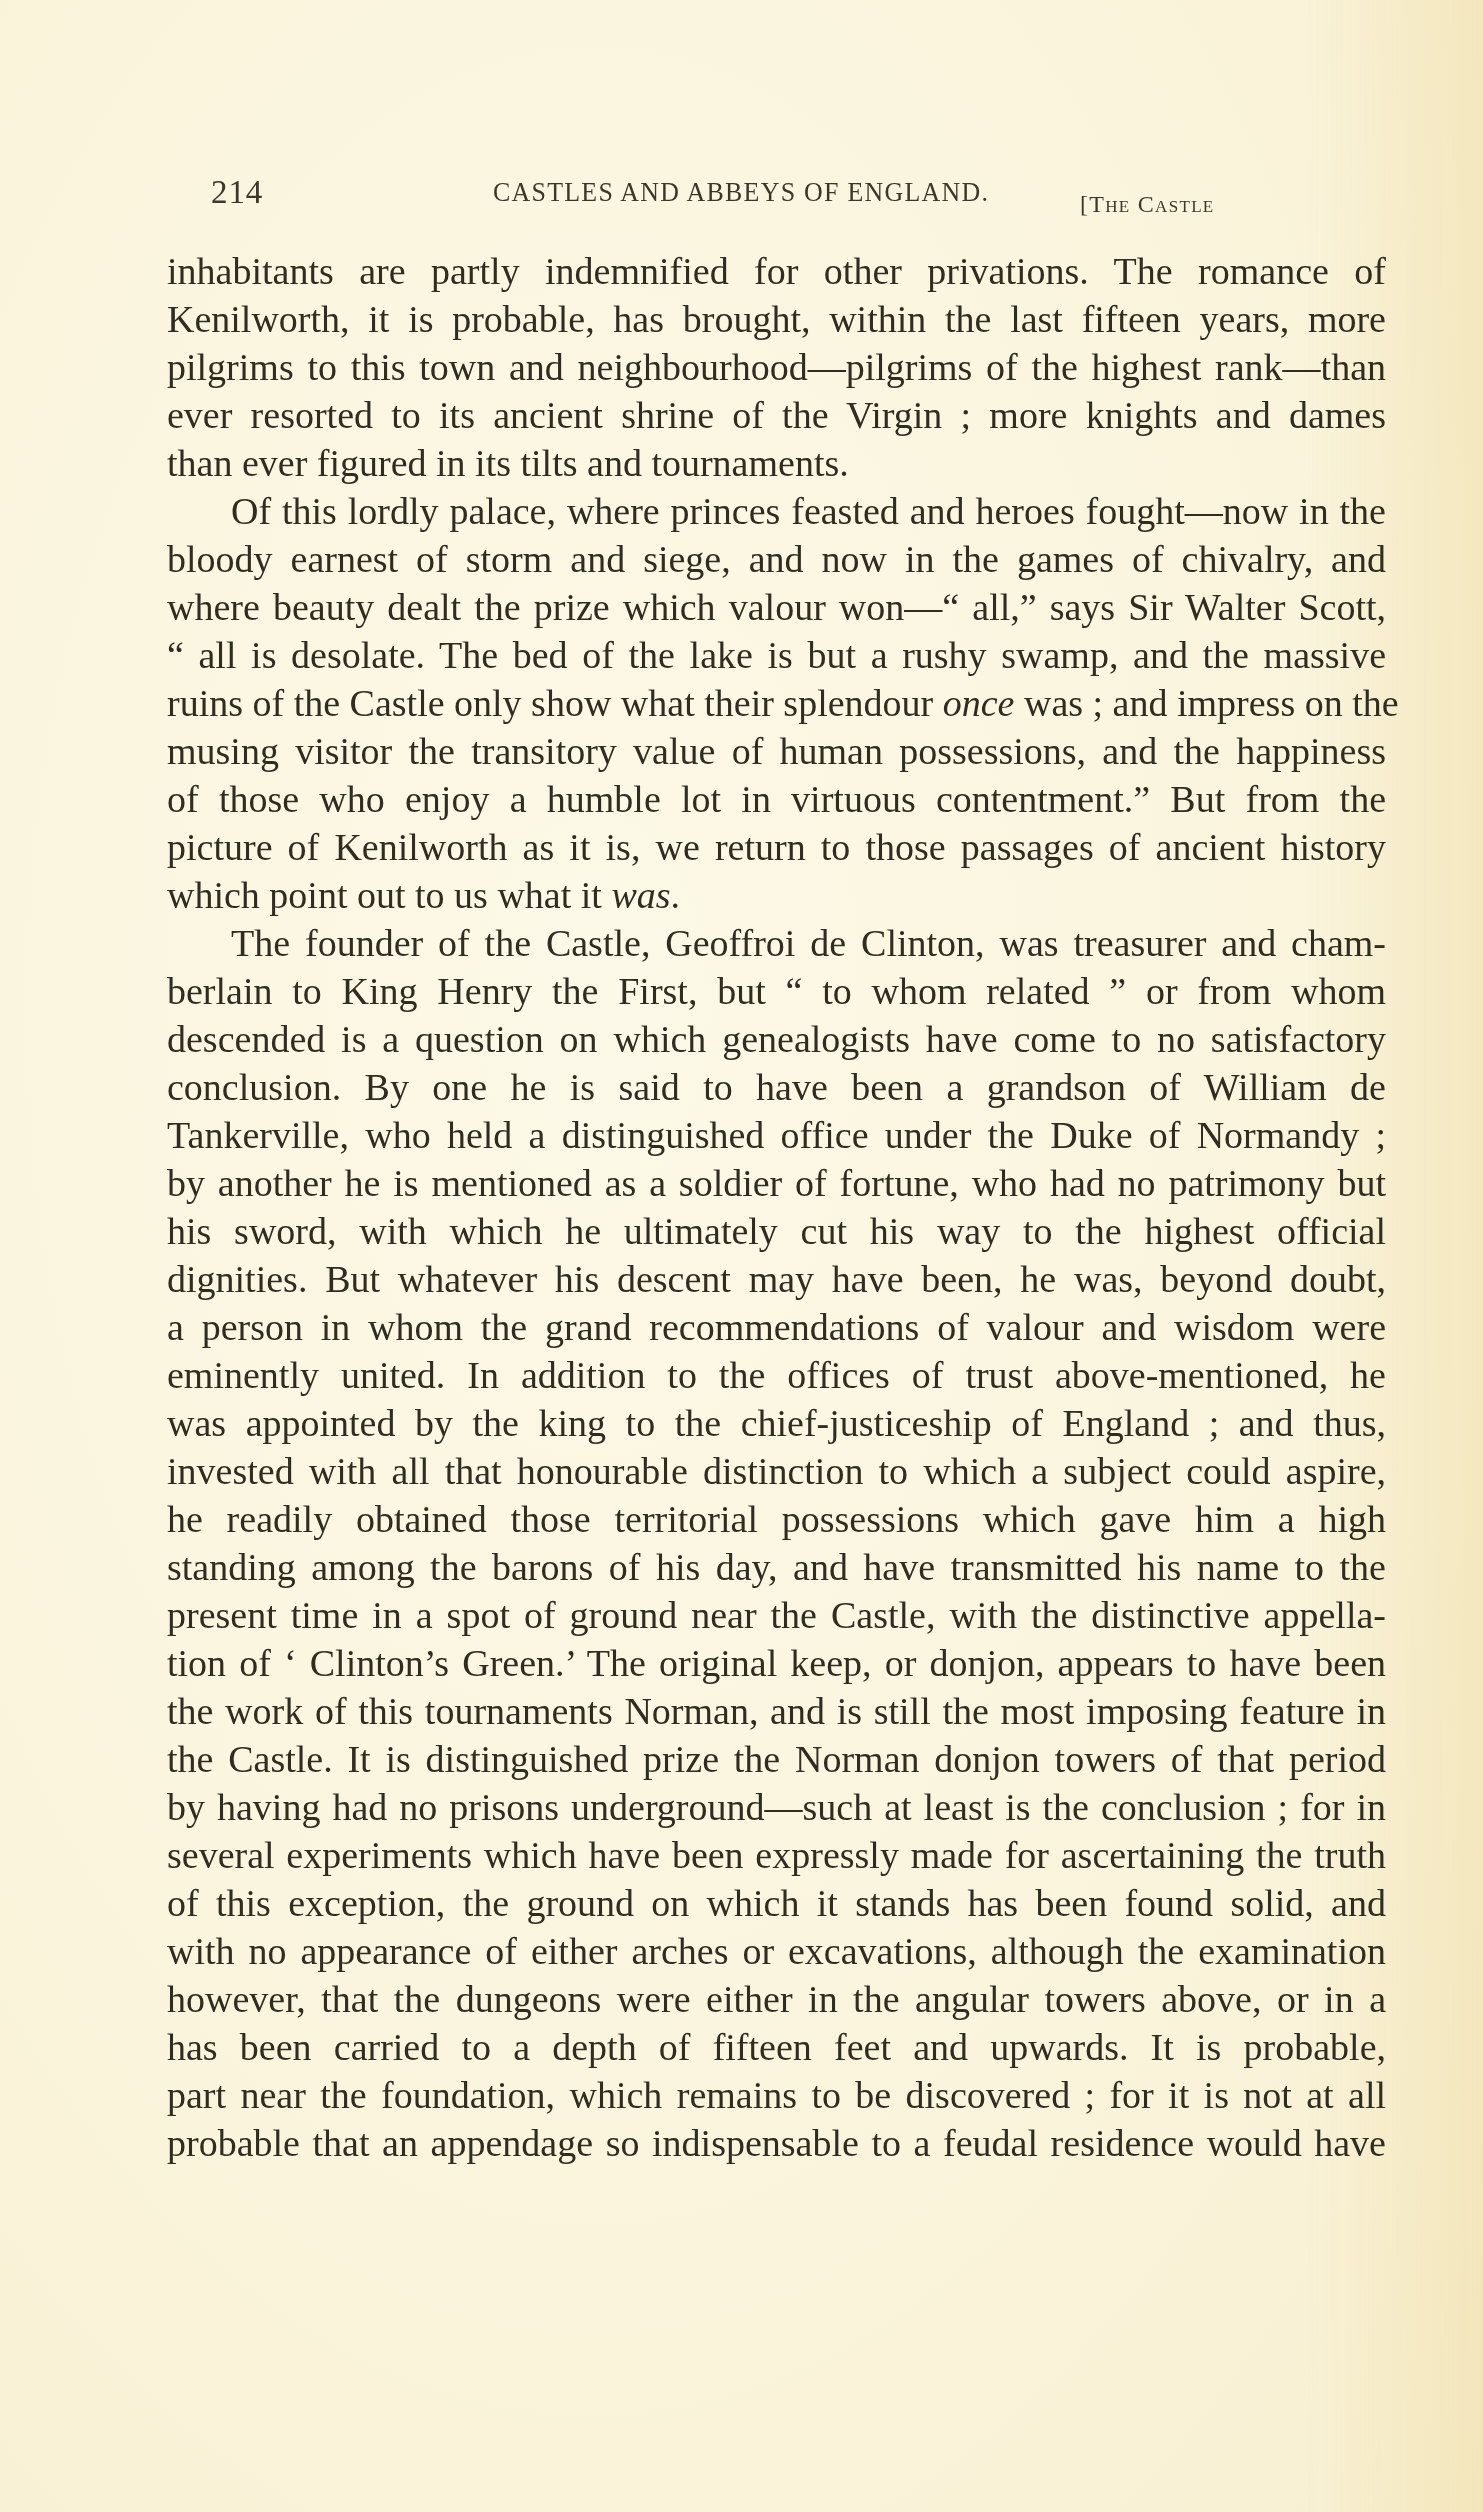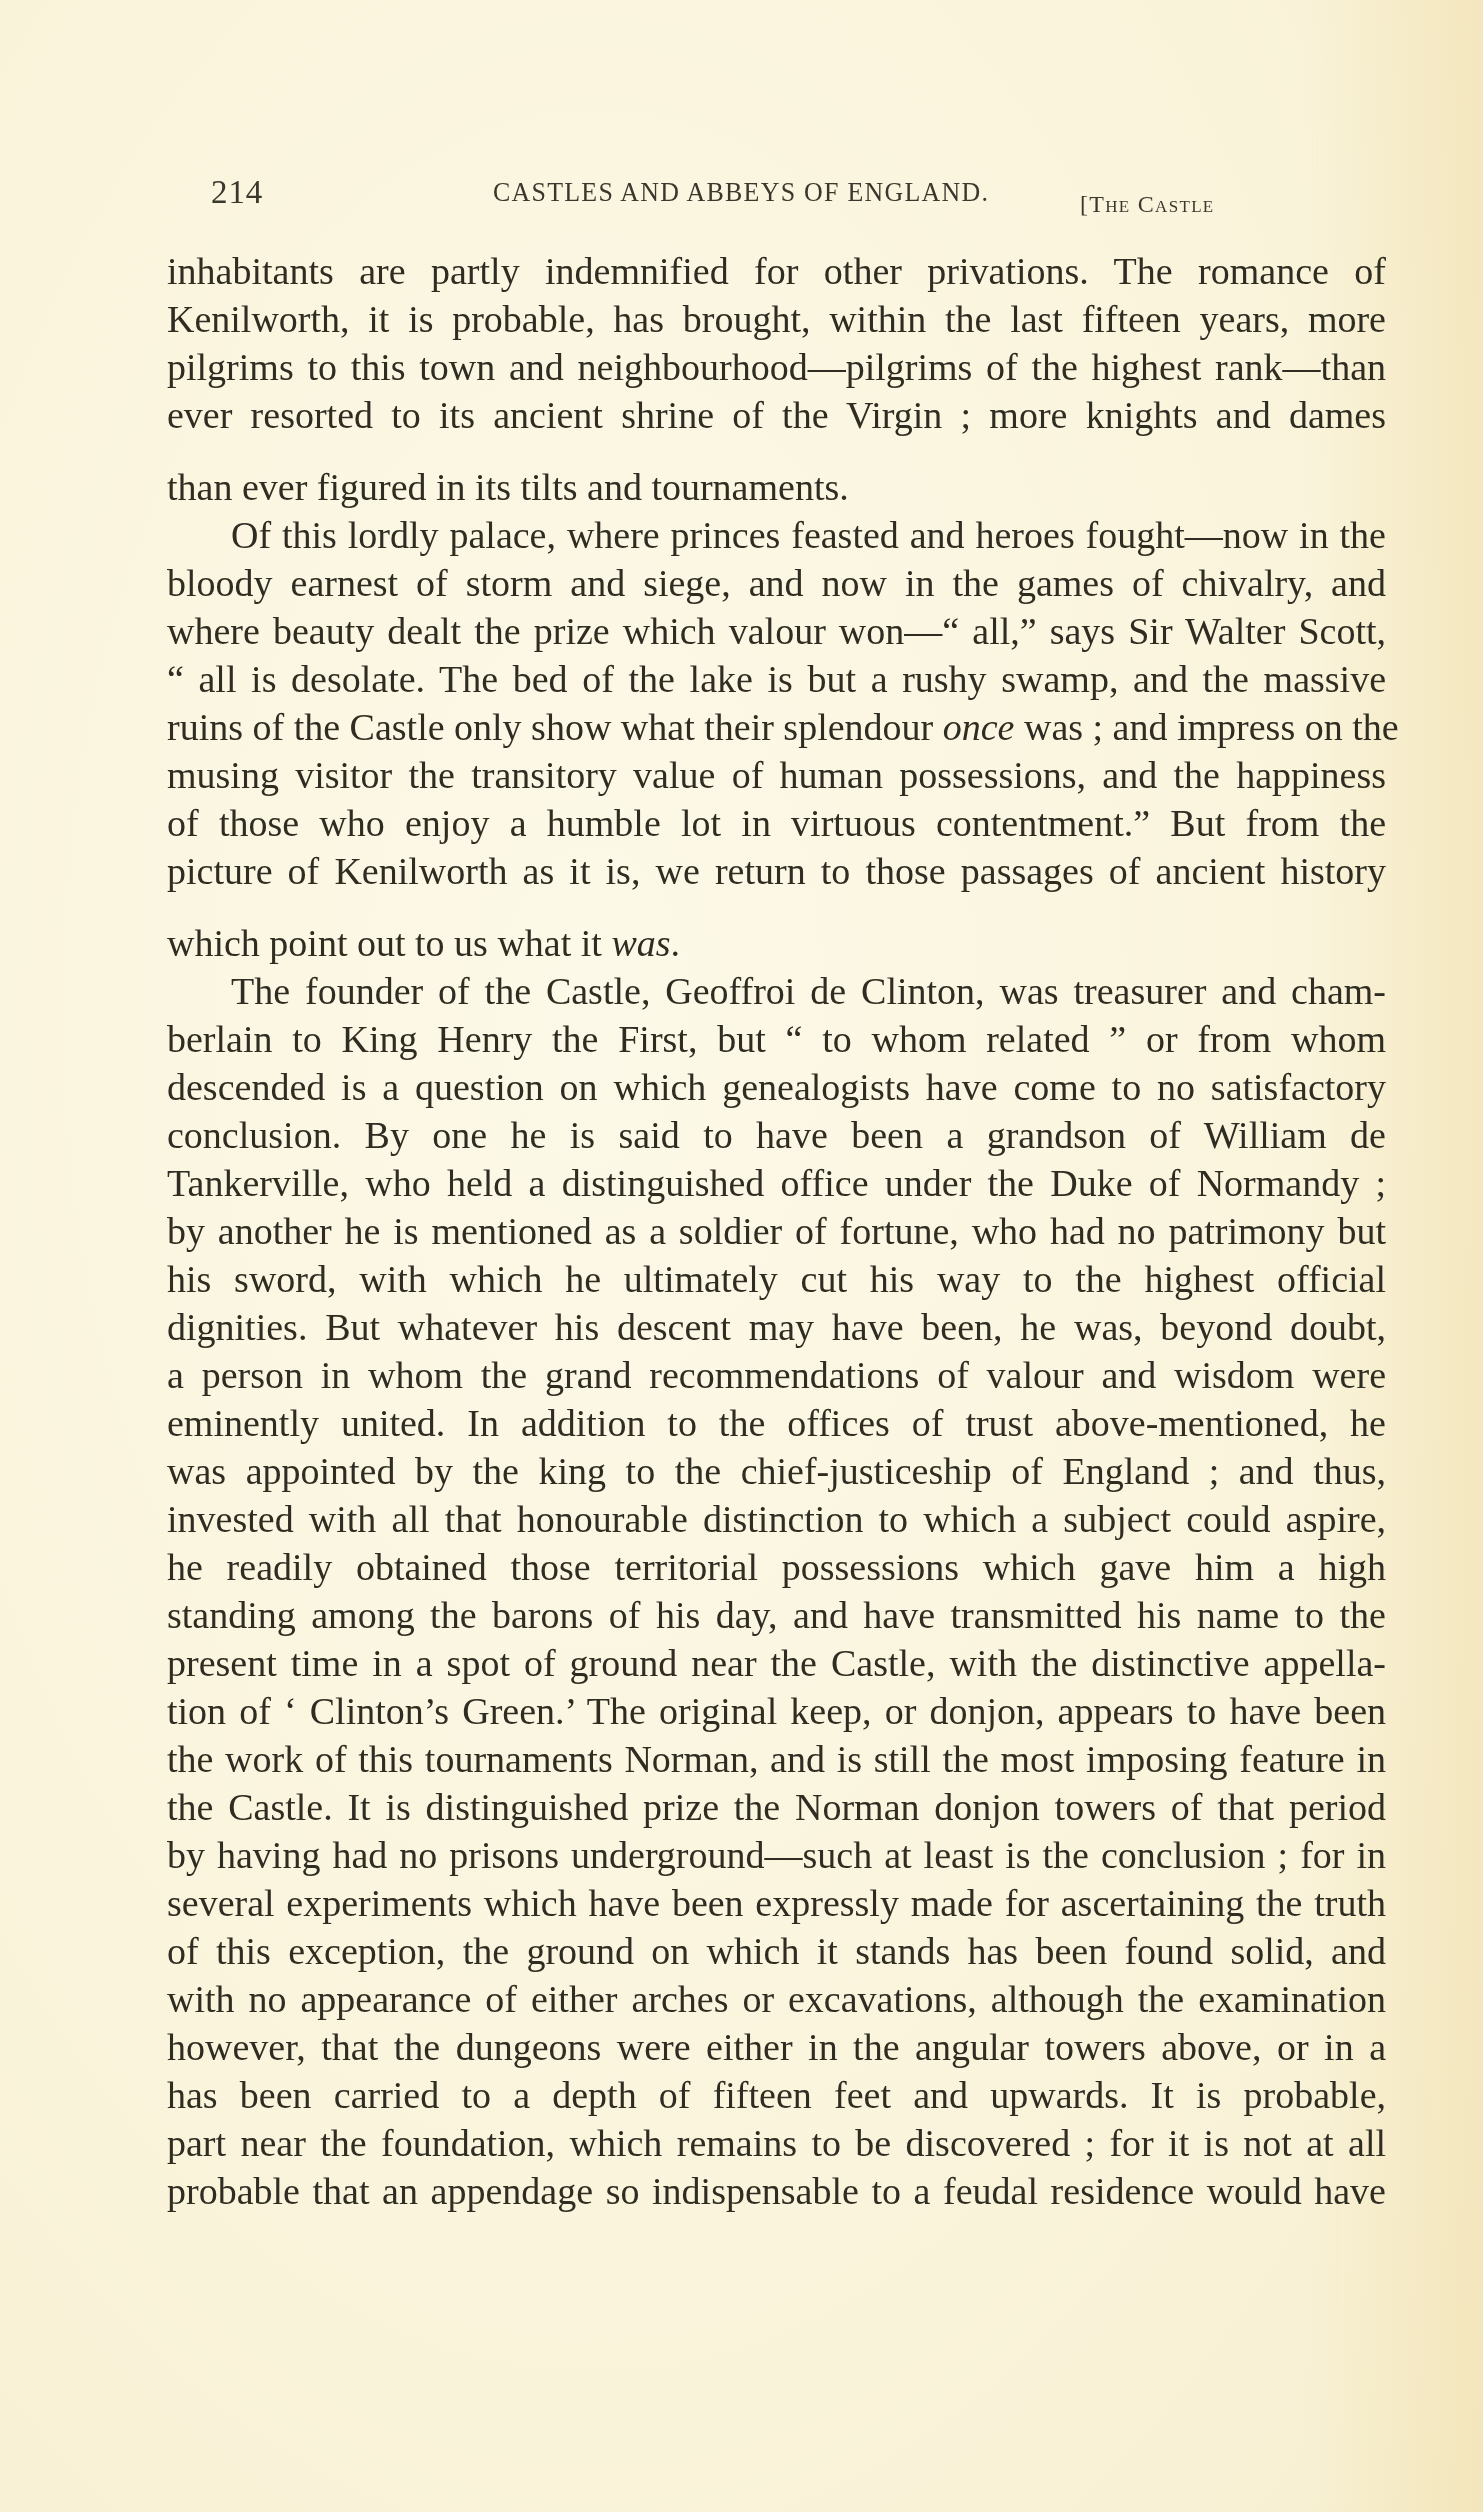--- a/index.html
+++ b/index.html
@@ -71,21 +71,20 @@
       line-height: 48px;
       font-size: 38px;
       white-space: nowrap;
       text-align: justify;
       text-align-last: justify;
       word-spacing: 0px;
     }
     .line.last {
       text-align: left;
       text-align-last: left;
-      margin-top: 24px;
     }
     .line.indent {
       padding-left: 64px;
     }
     .line em {
     }
   </style>
 </head>
 <body>
 

